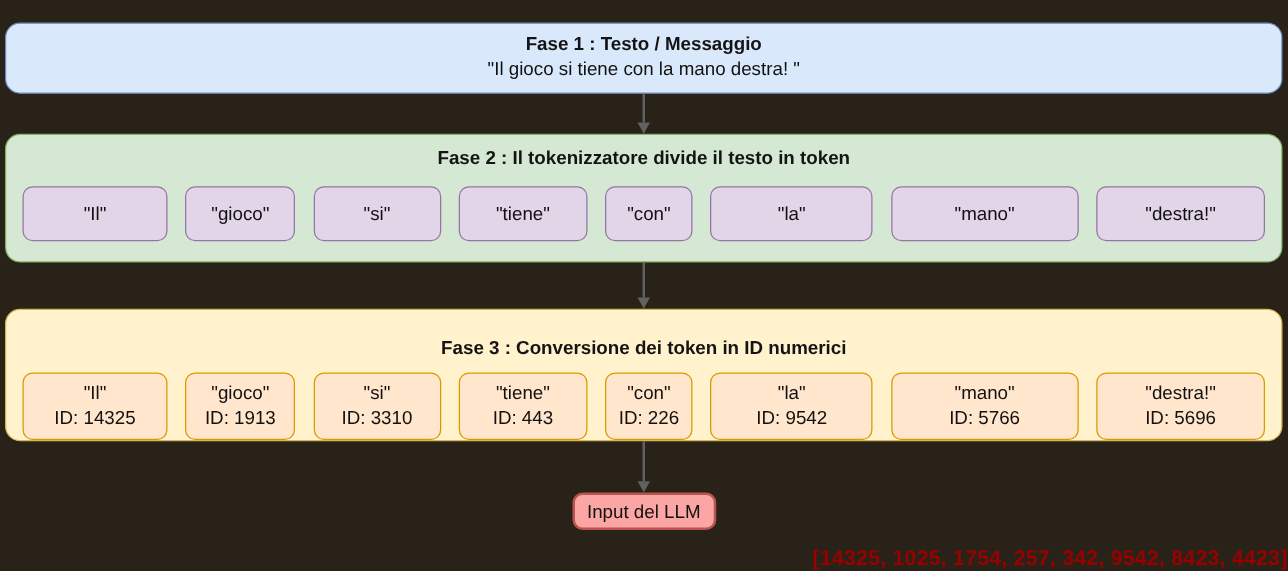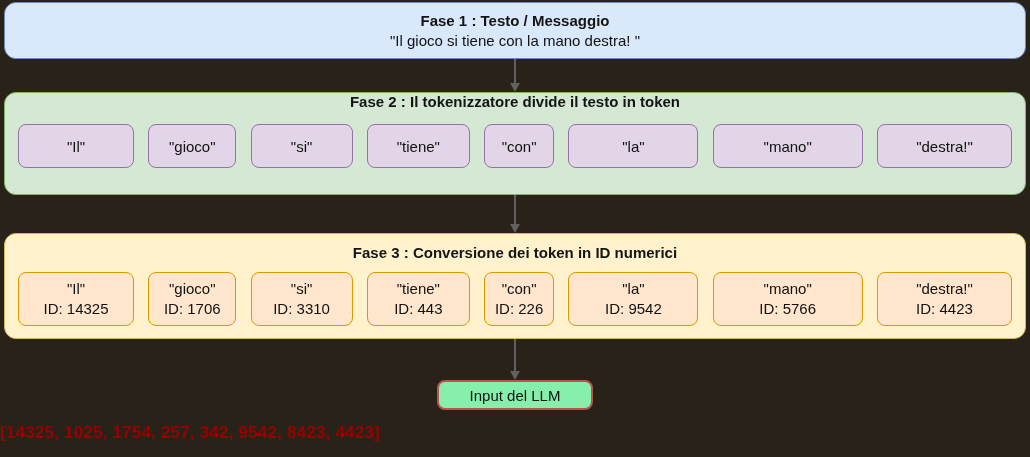--- a/index.html
+++ b/index.html
@@ -15,21 +15,21 @@
     width:1030px;height:457px;
     display:flex;flex-direction:column;align-items:stretch;
     box-sizing:border-box;
   }
   .phase{
     margin:0 4px;
     box-sizing:border-box;
     border-radius:12px;
   }
   .phase1{
-    margin-top:2px;
+    margin-top:18px;
     height:57px;
     background:#dae8fc;
     border:1.5px solid #6c8ebf;
     display:flex;flex-direction:column;justify-content:center;
     gap:2px;
   }
   .phase-title{
     font-weight:bold;
     font-size:15px;
     text-align:center;
@@ -52,27 +52,28 @@
     border-right:5.5px solid transparent;
     border-top:9px solid #616161;
   }
   .a1{height:33px;}
   .a2{height:38px;}
   .a3{height:41px;}
   .phase2{
     height:103px;
     background:#d5e8d4;
     border:1.5px solid #82b366;
+    padding-top:10px;
   }
   .phase2 .phase-title{margin-bottom:13px;}
   .phase3{
     height:106px;
     background:#fff2cc;
     border:1.5px solid #d6b656;
-    padding-top:10px;
+    padding-top:22px;
   }
   .phase3 .phase-title{margin-bottom:10px;}
   .token-row{
     display:flex;
     justify-content:space-between;
     padding:0 13px;
   }
   .token{
     background:#e1d5e7;
     border:1.5px solid #9673a6;
@@ -93,31 +94,31 @@
   .token-row > :nth-child(8){width:135px;}
   .id-token{
     background:#ffe6cc;
     border-color:#d79b00;
     height:54px;
     flex-direction:column;
     line-height:20px;
   }
   .llm-row{display:flex;justify-content:center;}
   .llm-box{
-    width:156px;height:30px;
-    background:#86efac;
+    width:115px;height:30px;
+    background:#fca5a5;
     border:2px solid #b85450;
     border-radius:8px;
     box-sizing:border-box;
     display:flex;align-items:center;justify-content:center;
     font-size:15px;
   }
   .ids-array{
     margin-top:13px;
-    text-align:left;
+    text-align:right;
     font-weight:bold;
     font-size:17px;
     color:#990000;
     letter-spacing:0.2px;
   }
 </style>
 </head>
 <body>
 
 <div class="canvas">
@@ -153,21 +154,21 @@
 
   <div class="phase phase3">
     <div class="phase-title">Fase 3 : Conversione dei token in ID numerici</div>
     <div class="token-row">
       <div class="token id-token">
         <span>"Il"</span>
         <span>ID: 14325</span>
       </div>
       <div class="token id-token">
         <span>"gioco"</span>
-        <span>ID: 1706</span>
+        <span>ID: 1913</span>
       </div>
       <div class="token id-token">
         <span>"si"</span>
         <span>ID: 3310</span>
       </div>
       <div class="token id-token">
         <span>"tiene"</span>
         <span>ID: 443</span>
       </div>
       <div class="token id-token">
@@ -177,21 +178,21 @@
       <div class="token id-token">
         <span>"la"</span>
         <span>ID: 9542</span>
       </div>
       <div class="token id-token">
         <span>"mano"</span>
         <span>ID: 5766</span>
       </div>
       <div class="token id-token">
         <span>"destra!"</span>
-        <span>ID: 4423</span>
+        <span>ID: 5696</span>
       </div>
     </div>
   </div>
 
   <div class="arrow a3">
     <div class="shaft"></div>
     <div class="head"></div>
   </div>
 
   <div class="llm-row">

